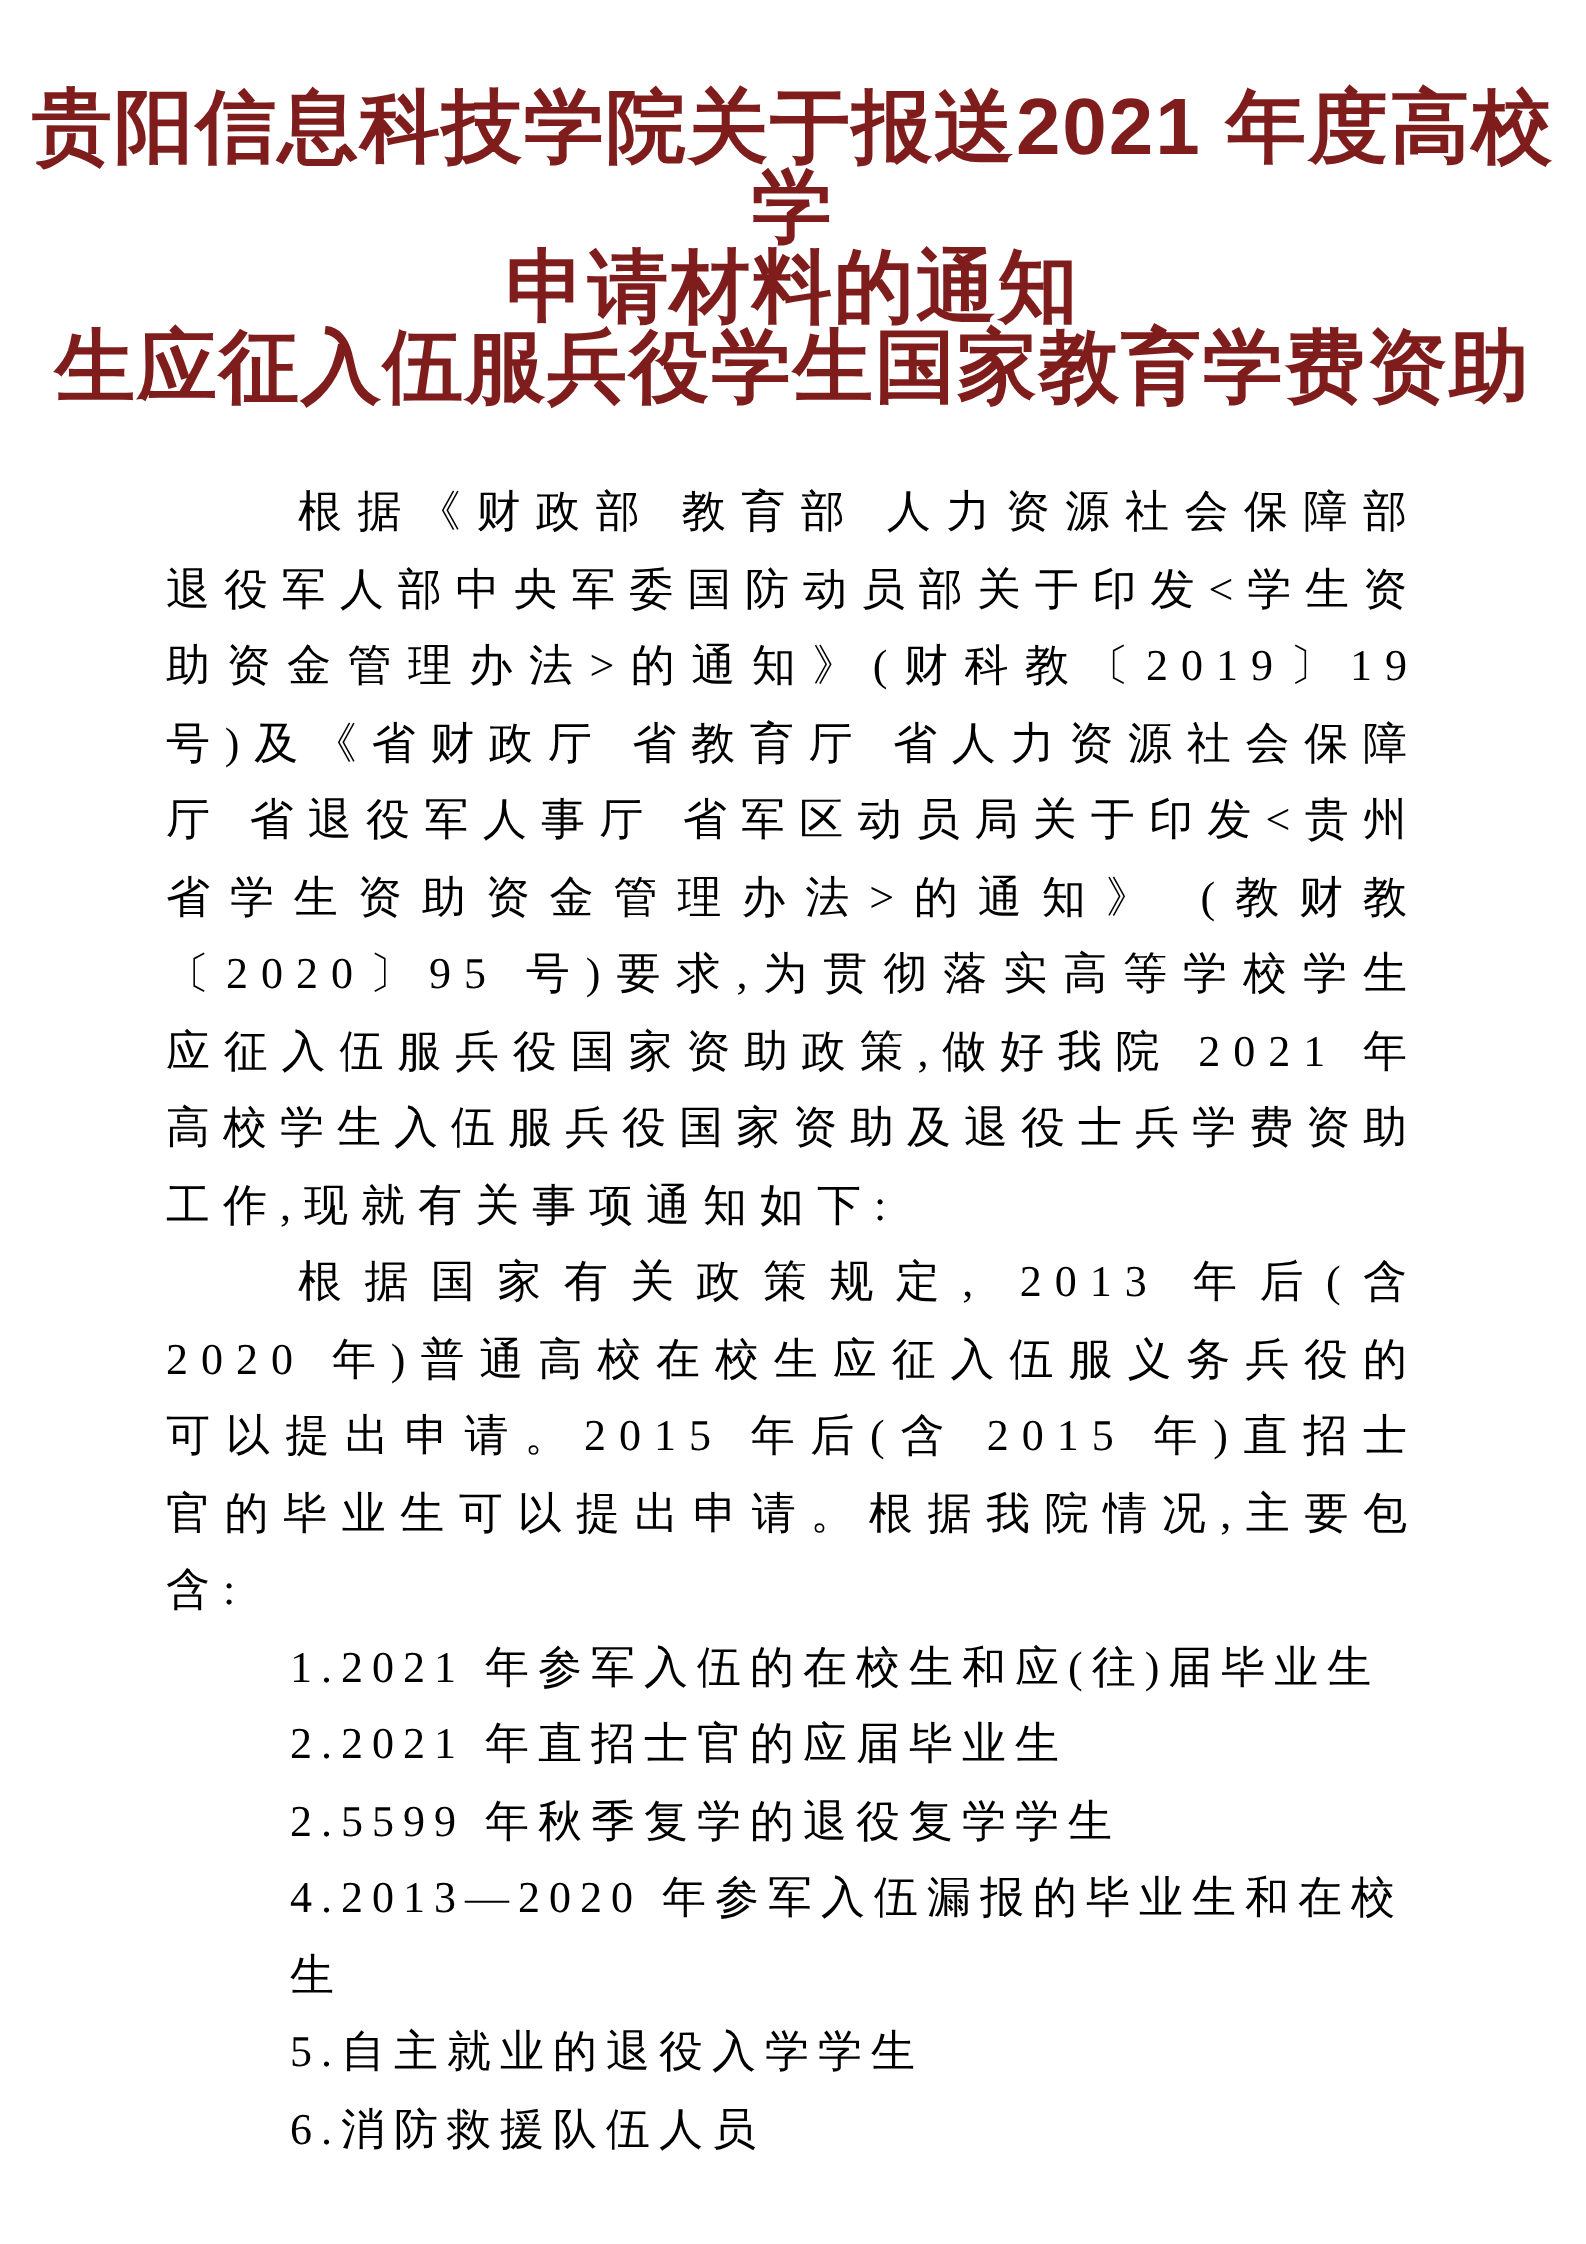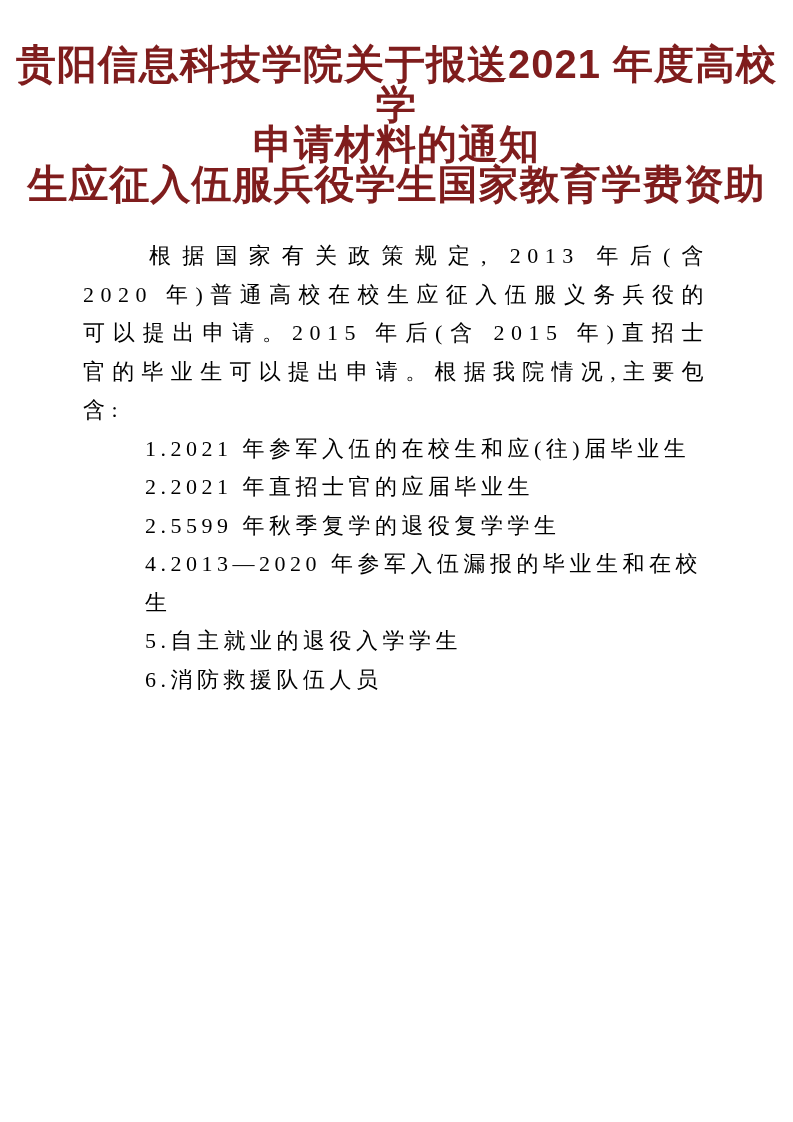--- a/index.html
+++ b/index.html
@@ -61,20 +61,21 @@
 <div class="page">
 
   <div class="title-block">
     <div>贵阳信息科技学院关于报送2021 年度高校学</div>
     <div>申请材料的通知</div>
     <div>生应征入伍服兵役学生国家教育学费资助</div>
   </div>
 
   <div class="content">
 
+    <p class="para">根据《财政部 教育部 人力资源社会保障部 退役军人部中央军委国防动员部关于印发&lt;学生资助资金管理办法&gt;的通知》(财科教〔2019〕19 号)及《省财政厅 省教育厅 省人力资源社会保障厅 省退役军人事厅 省军区动员局关于印发&lt;贵州省学生资助资金管理办法&gt;的通知》 (教财教〔2020〕95 号)要求,为贯彻落实高等学校学生应征入伍服兵役国家资助政策,做好我院 2021 年高校学生入伍服兵役国家资助及退役士兵学费资助工作,现就有关事项通知如下:</p>
 
 
     <p class="para">根据国家有关政策规定, 2013 年后(含 2020 年)普通高校在校生应征入伍服义务兵役的可以提出申请。2015 年后(含 2015 年)直招士官的毕业生可以提出申请。根据我院情况,主要包含:</p>
 
     <div class="list">
       <div class="list-item">1.2021 年参军入伍的在校生和应(往)届毕业生</div>
       <div class="list-item">2.2021 年直招士官的应届毕业生</div>
       <div class="list-item">2.5599 年秋季复学的退役复学学生</div>
       <div class="list-item">4.2013—2020 年参军入伍漏报的毕业生和在校生</div>
       <div class="list-item">5.自主就业的退役入学学生</div>

